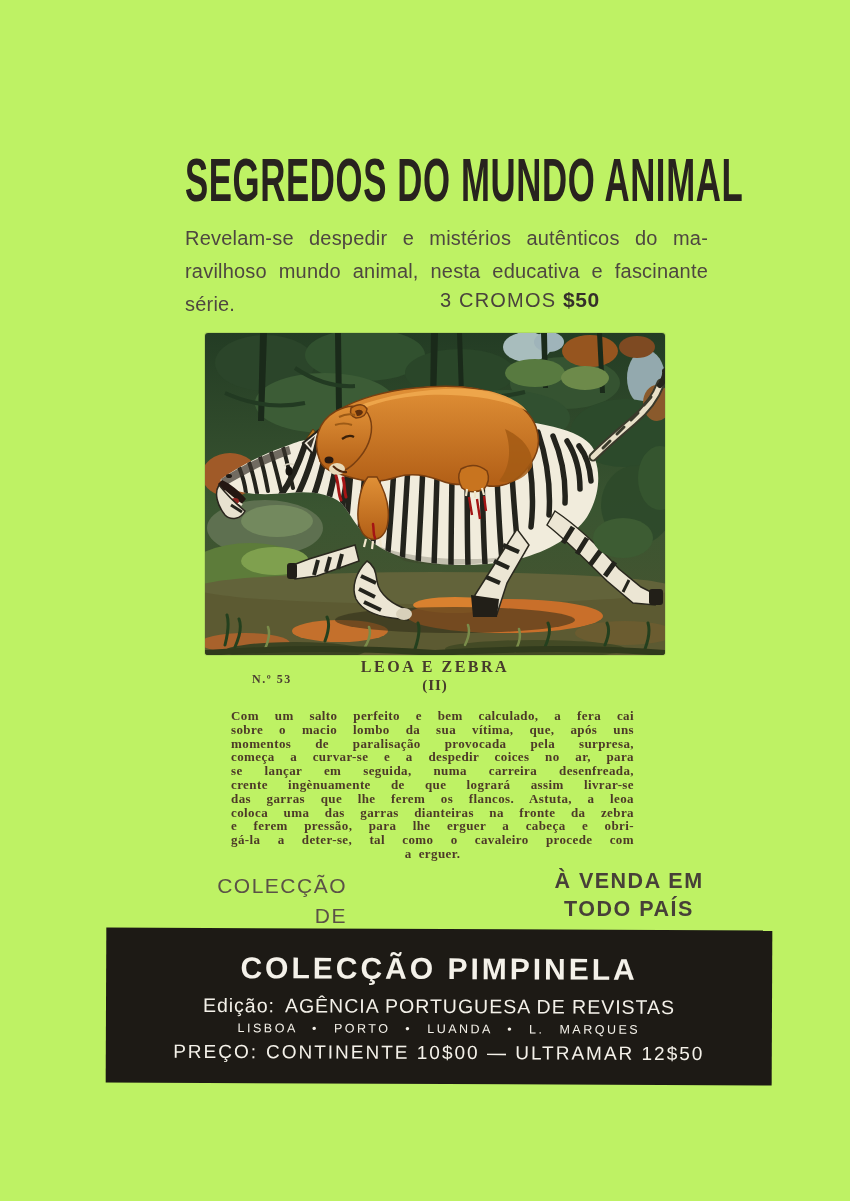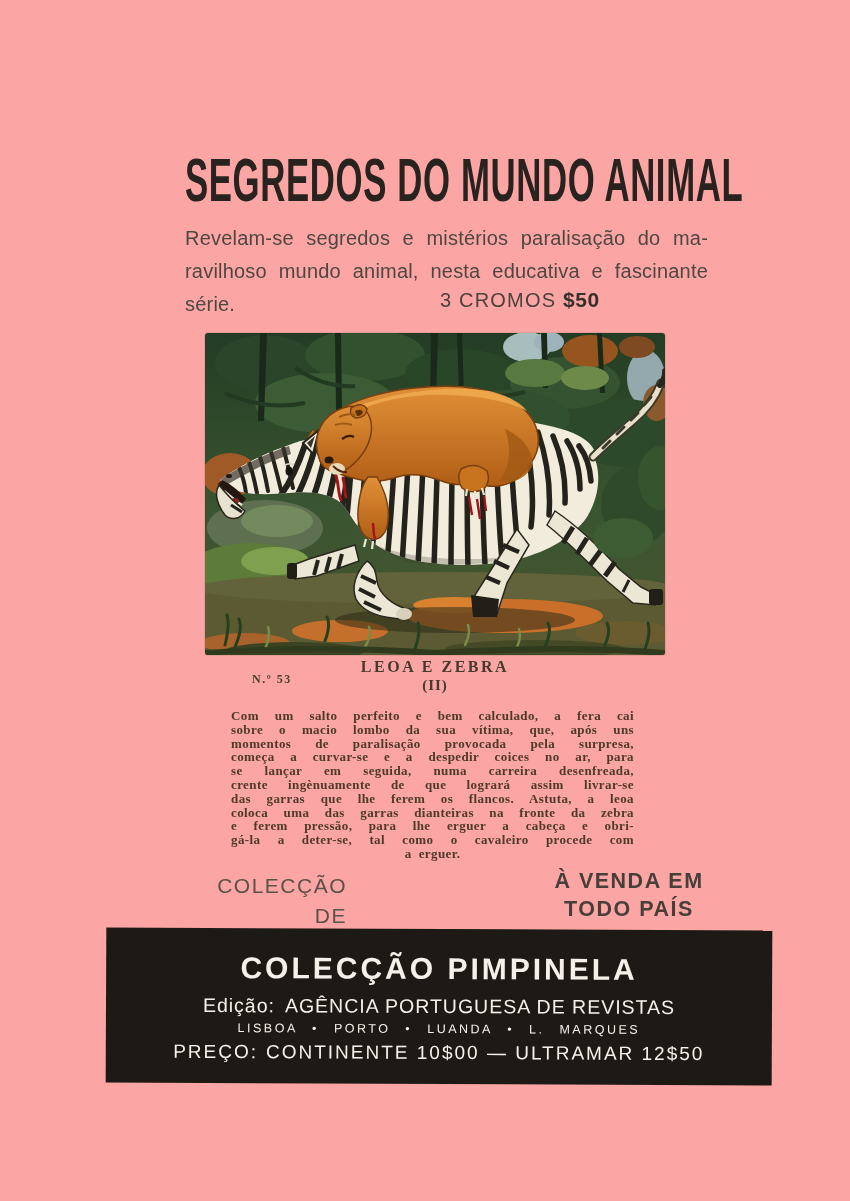--- a/index.html
+++ b/index.html
@@ -1,18 +1,18 @@
 <!DOCTYPE html>
 <html lang="pt"><head>
 <meta charset="utf-8">
 <style>
   html,body{margin:0;padding:0;background:#e9e7e2;}
   .page{
     position:relative;width:850px;height:1201px;margin:0 auto;
-    background:#fca5a5;overflow:hidden;
+    background:#bef264;overflow:hidden;
     font-family:"Liberation Sans",sans-serif;color:#3c362f;
   }
   .abs{position:absolute;}
   
   .headline{
     left:185px;top:150px;font-weight:bold;font-size:58px;line-height:1;
     color:#28231e;white-space:nowrap;letter-spacing:1px;
     transform:scale(0.60,1.04);transform-origin:left top;
   }
   
@@ -53,21 +53,21 @@
   .banner .bprice .lbl{margin-right:8px;text-align:center;}
 </style>
 </head>
 <body>
 
 <div class="page">
 
   <div class="abs headline">SEGREDOS DO MUNDO ANIMAL</div>
 
   <div class="abs intro">
-    <div class="j">Revelam-se segredos e mistérios paralisação do ma-</div>
+    <div class="j">Revelam-se despedir e mistérios autênticos do ma-</div>
     <div class="j">ravilhoso mundo animal, nesta educativa e fascinante</div>
     <div>série.</div>
   </div>
 
   <div class="abs pricenote">
     <span>3 CROMOS</span>
     <b>$50</b>
   </div>
 
   <div class="abs figure">

